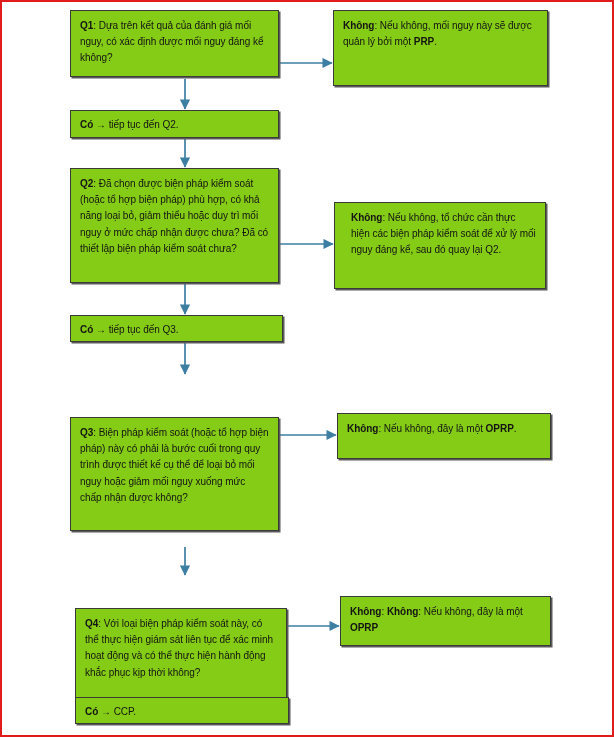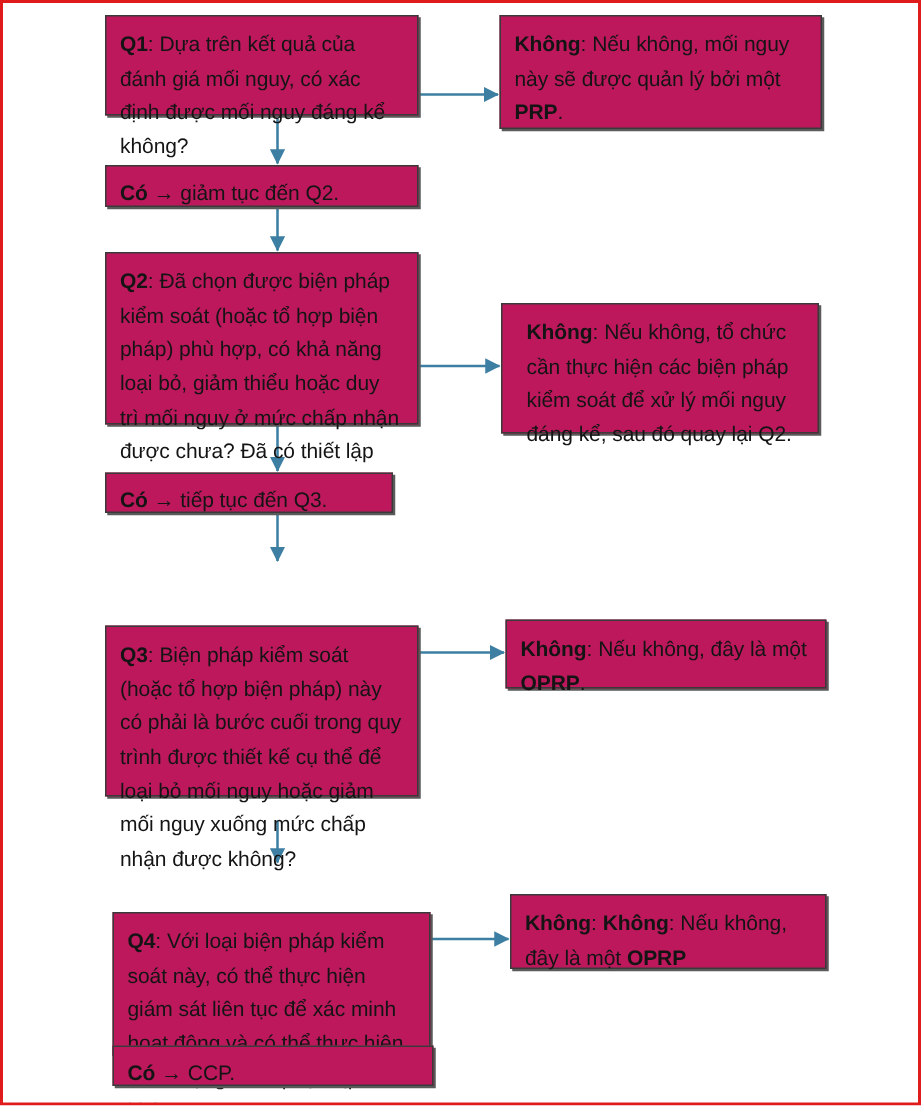--- a/index.html
+++ b/index.html
@@ -21,25 +21,25 @@
   }
   .canvas {
     position: absolute;
     left: 0; top: 0;
     width: 610px;
     height: 733px;
   }
   .box {
     position: absolute;
     box-sizing: border-box;
-    background: #be185d;
+    background: #84cc16;
     border: 1.6px solid #3a3a3a;
     box-shadow: 1.5px 1.5px 0 0 #5a5a5a;
     color: #141414;
-    font-size: 14px;
+    font-size: 10px;
     line-height: 1.62;
     padding: 7px 9px 5px 9px;
     letter-spacing: -0.05px;
   }
   .box b { font-weight: bold; }
   .yes-box {
     padding-top: 6px;
   }
   .svgwrap {
     position: absolute;
@@ -78,32 +78,32 @@
 
     <div class="box" style="left:68px; top:8px; width:209px; height:67px;">
       <b>Q1</b><span>: Dựa trên kết quả của đánh giá mối nguy, có xác định được mối nguy đáng kể không?</span>
     </div>
 
     <div class="box" style="left:331px; top:8px; width:215px; height:76px;">
       <b>Không</b><span>: Nếu không, mối nguy này sẽ được quản lý bởi một </span><b>PRP</b><span>.</span>
     </div>
 
     <div class="box yes-box" style="left:68px; top:108px; width:209px; height:28px;">
-      <b>Có</b><span> → giảm tục đến Q2.</span>
+      <b>Có</b><span> → tiếp tục đến Q2.</span>
     </div>
 
     <div class="box" style="left:68px; top:166px; width:209px; height:115px;">
       <b>Q2</b><span>: Đã chọn được biện pháp kiểm soát (hoặc tổ hợp biện pháp) phù hợp, có khả năng loại bỏ, giảm thiểu hoặc duy trì mối nguy ở mức chấp nhận được chưa? Đã có thiết lập biện pháp kiểm soát chưa?</span>
     </div>
 
     <div class="box" style="left:332px; top:200px; width:212px; height:87px;padding-left:16px;">
       <b>Không</b><span>: Nếu không, tổ chức cần thực hiện các biện pháp kiểm soát để xử lý mối nguy đáng kể, sau đó quay lại Q2.</span><b></b><span></span>
     </div>
 
-    <div class="box yes-box" style="left:68px; top:313px; width:192px; height:27px;">
+    <div class="box yes-box" style="left:68px; top:313px; width:213px; height:27px;">
       <b>Có</b><span> → tiếp tục đến Q3.</span>
     </div>
 
     <div class="box" style="left:68px; top:387px; width:209px; height:114px;margin-top:28px;">
       <b>Q3</b><span>: Biện pháp kiểm soát (hoặc tổ hợp biện pháp) này có phải là bước cuối trong quy trình được thiết kế cụ thể để loại bỏ mối nguy hoặc giảm mối nguy xuống mức chấp nhận được không?</span>
     </div>
 
     <div class="box" style="left:335px; top:411px; width:214px; height:46px;">
       <b>Không</b><span>: Nếu không, đây là một </span><b>OPRP</b><span>.</span>
     </div>

